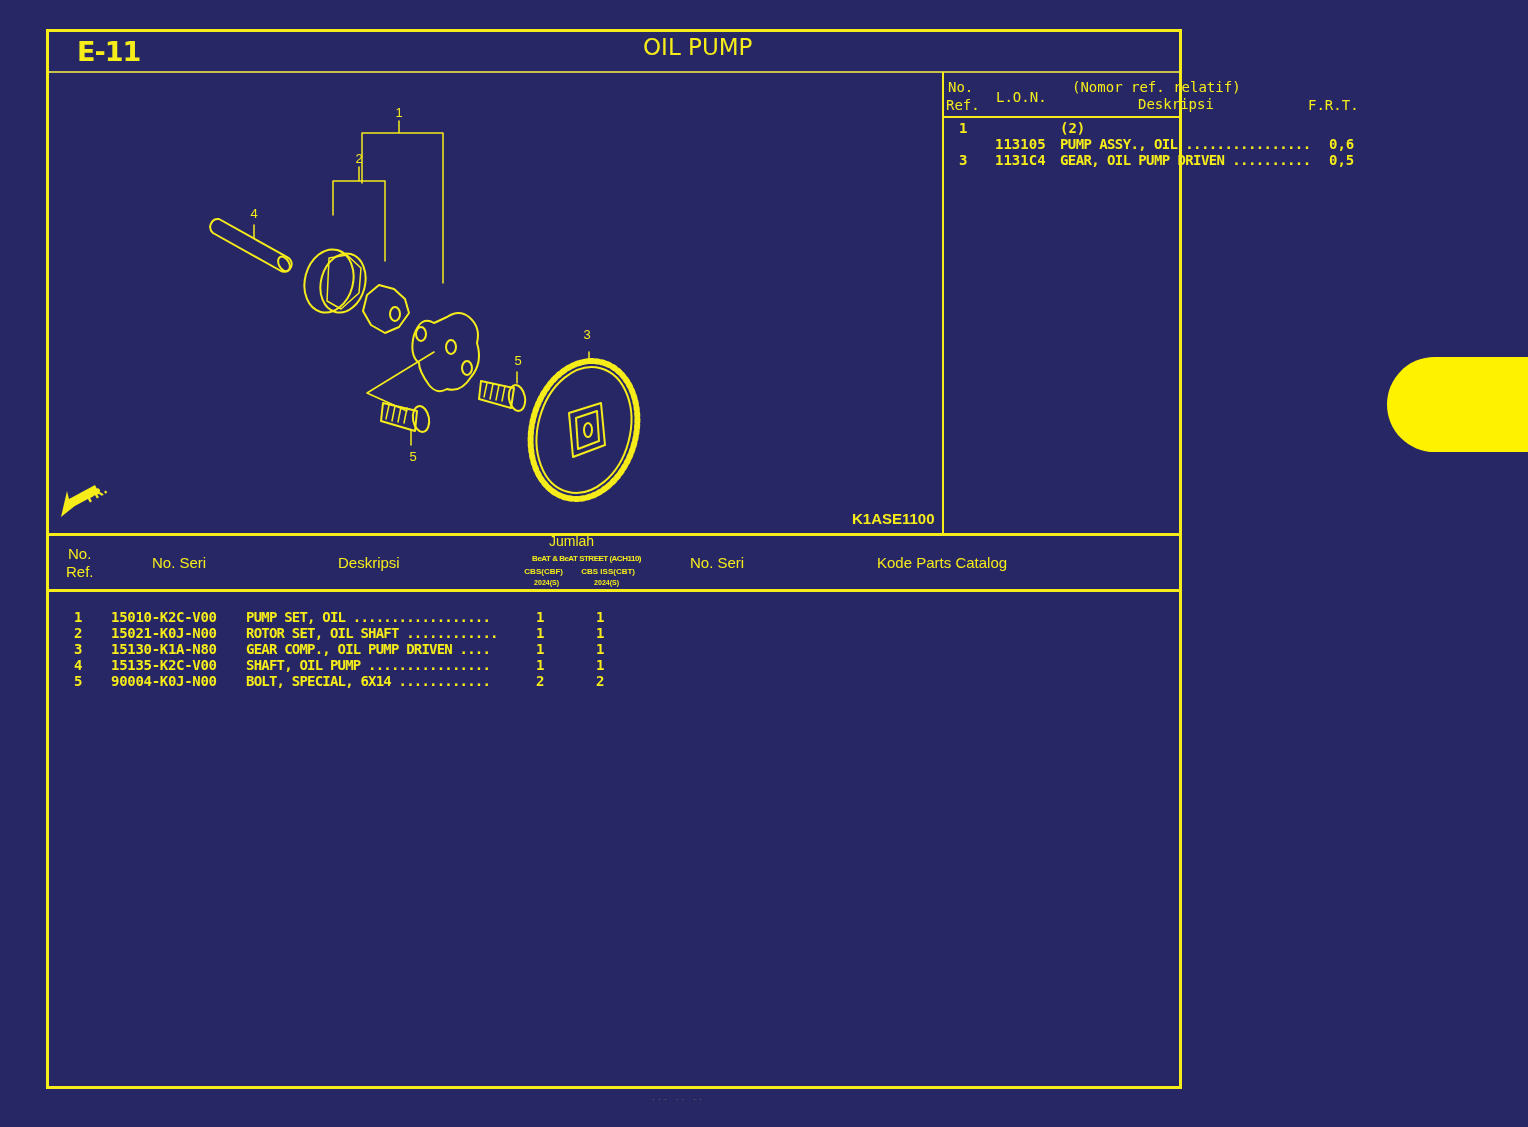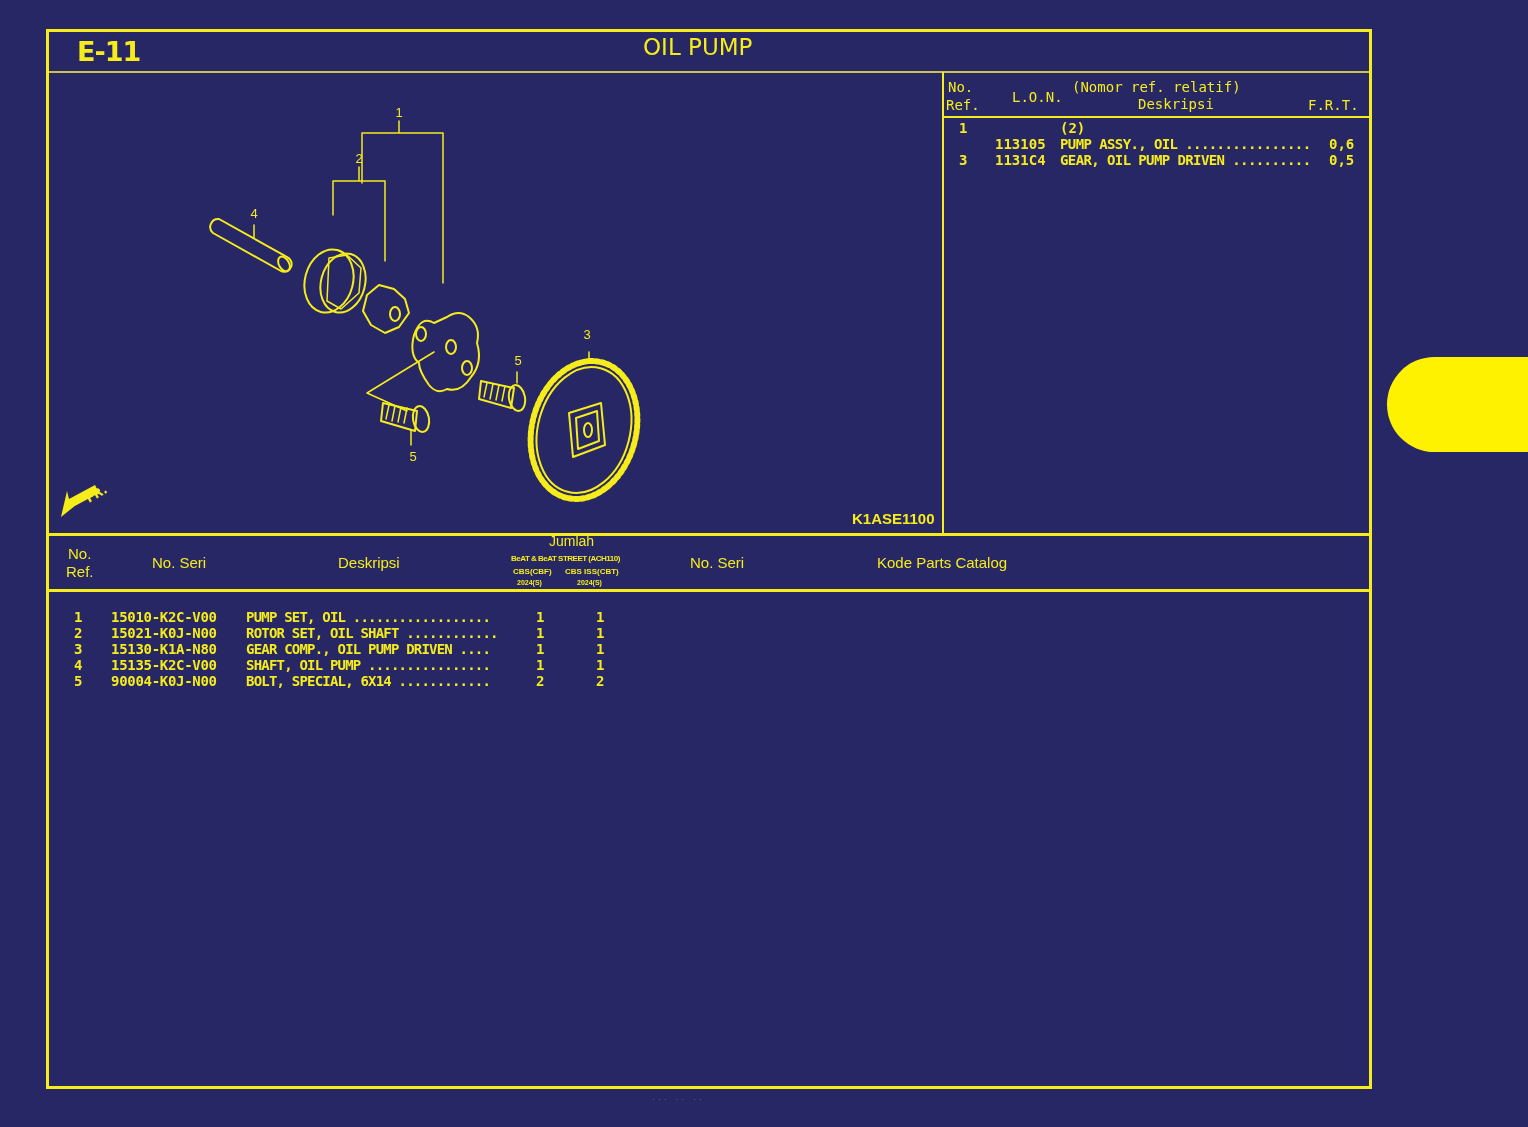--- a/index.html
+++ b/index.html
@@ -1,36 +1,36 @@
 <!DOCTYPE html>
 <html><head>
 <meta charset="utf-8">
 <style>
   * { box-sizing: border-box; margin: 0; padding: 0; }
   html, body { width: 1528px; height: 1127px; background: #272766; overflow: hidden; }
   body { position: relative; font-family: "Liberation Sans", sans-serif; color: #f5ec1a; }
 
   .frame {
-    position: absolute; left: 46px; top: 29px; width: 1326px; height: 1060px;
+    position: absolute; left: 46px; top: 29px; width: 1136px; height: 1060px;
     border: 3px solid #f5ec1a;
   }
   .hdr-line { position: absolute; left: 0; right: 0; height: 2px; background: #c9c24a; }
   .code { position: absolute; left: 28px; top: 4px; font-family: "DejaVu Sans", sans-serif; font-weight: bold; font-size: 27px; letter-spacing: -1px; }
   .title { position: absolute; left: 594px; top: 2px; font-family: "DejaVu Sans", sans-serif; font-size: 23px; }
 
   .vdiv { position: absolute; left: 893px; top: 40px; width: 2px; height: 462px; background: #f5ec1a; }
   .hdiv { position: absolute; left: 0; right: 0; height: 3px; background: #f5ec1a; }
 
   .mono { font-family: "DejaVu Sans Mono", monospace; }
   .frt-head { position: absolute; left: 897px; top: 46px; width: 425px; font-size: 14px; line-height: 18px; }
   .frt-head span { position: absolute; white-space: nowrap; }
   .frt-row { position: absolute; font-size: 14px; line-height: 16px; white-space: pre; font-weight: bold; }
 
   .ph { position: absolute; font-size: 15px; white-space: nowrap; }
-  .tiny { position: absolute; font-size: 8px; font-weight: bold; white-space: nowrap; text-align: left; }
+  .tiny { position: absolute; font-size: 8px; font-weight: bold; white-space: nowrap; text-align: right; }
 
   .prow { position: absolute; font-size: 14px; line-height: 16px; white-space: pre; font-weight: bold; letter-spacing: -0.3px; }
 
   .tab {
     position: absolute; left: 1387px; top: 357px; width: 160px; height: 95px;
     background: #fff200; border-radius: 48px 0 0 48px;
   }
   .illus-code { position: absolute; left: 803px; top: 478px; font-size: 15px; font-weight: bold; }
   .footer-dots { position: absolute; left: 652px; top: 1094px; font-size: 9px; color: #6d6a5a; letter-spacing: 3px; }
 </style>
@@ -113,21 +113,21 @@
     </g>
   </svg>
 
   <div class="illus-code">K1ASE1100</div>
 
   <div class="vdiv"></div>
 
   <div class="frt-head mono">
     <span style="left:2px;top:0">No.</span>
     <span style="left:0;top:18px">Ref.</span>
-    <span style="left:66px;top:10px">L.O.N.</span>
+    <span style="left:50px;top:10px">L.O.N.</span>
     <span style="left:126px;top:0">(Nomor ref. relatif)</span>
     <span style="left:192px;top:17px">Deskripsi</span>
     <span style="left:362px;top:18px">F.R.T.</span>
   </div>
   <div class="hdr-line" style="left:895px;top:84px;height:2px;background:#f5ec1a"></div>
 
   <div>
     <div>
       <span class="frt-row mono" style="left:910px;top:88px">1</span>
       <span class="frt-row mono" style="left:1011px;top:88px">(2)</span>

